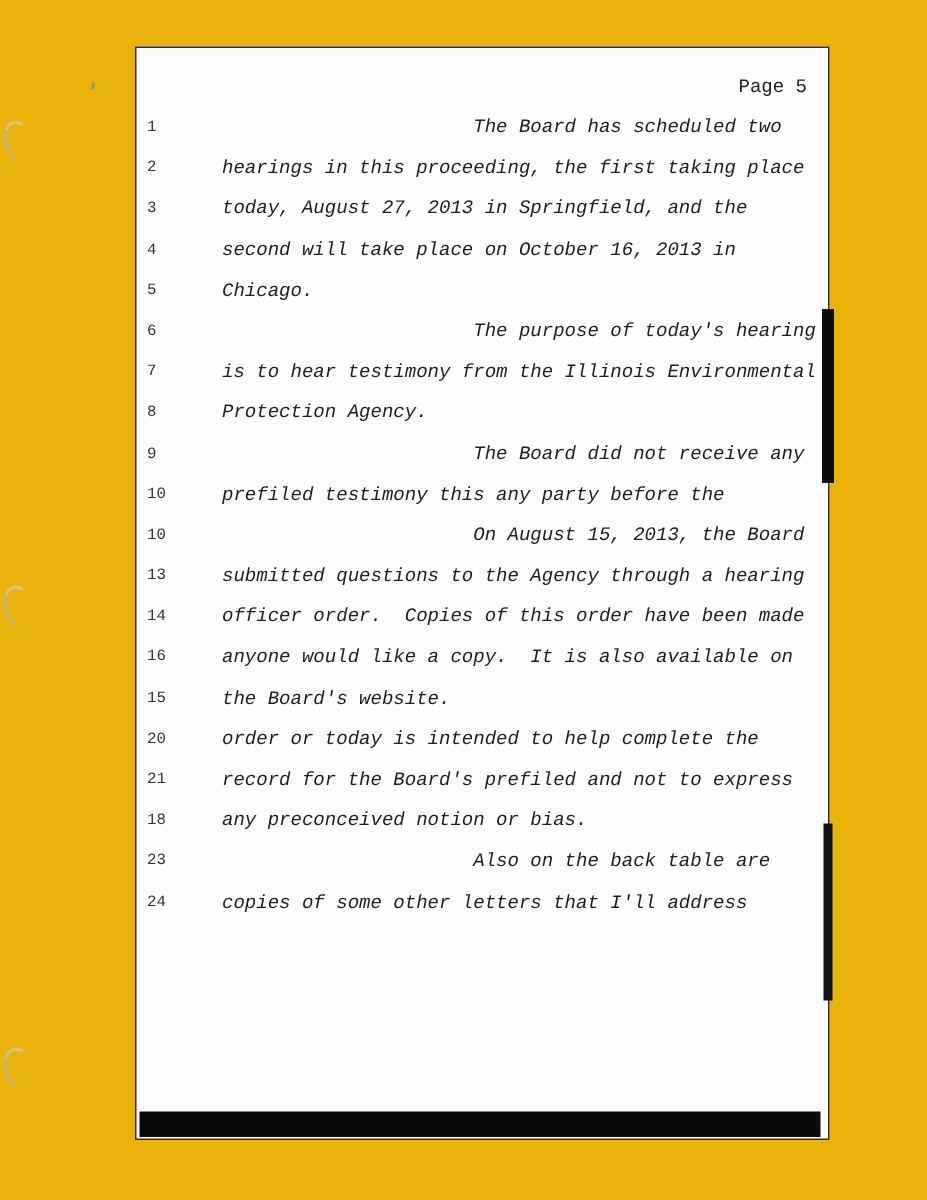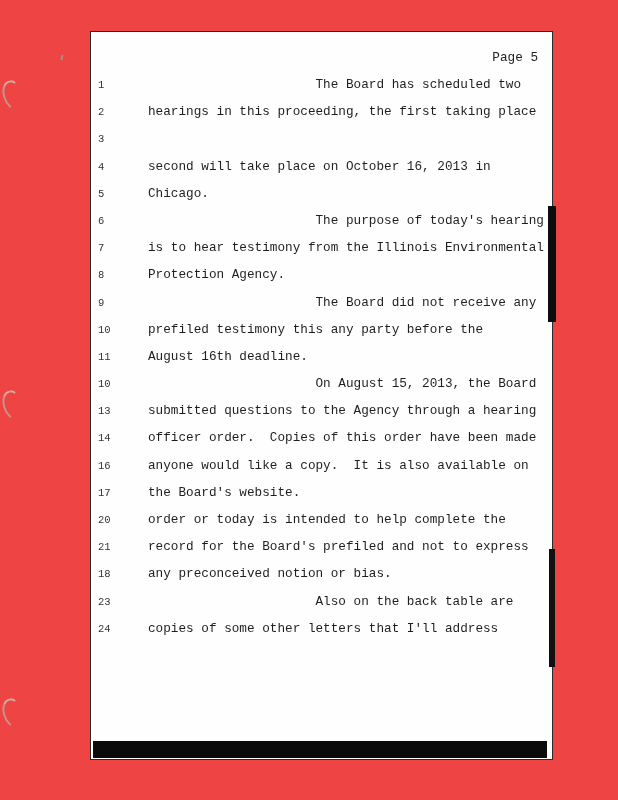--- a/index.html
+++ b/index.html
@@ -4,21 +4,21 @@
 <style>
   html, body {
     margin: 0;
     padding: 0;
     background: #fbfaf8;
   }
   .canvas {
     position: relative;
     width: 618px;
     height: 800px;
-    background: #ef4444;
+    background: #eab308;
     overflow: hidden;
     font-family: "Liberation Mono", "DejaVu Sans Mono", monospace;
   }
   .page {
     position: absolute;
     left: 90px;
     top: 31px;
     width: 463px;
     height: 729px;
     background: #fefefe;
@@ -50,20 +50,21 @@
     font-size: 10.5px;
     color: #333;
   }
   .line-text {
     position: absolute;
     left: 57px;
     top: 1px;
     font-size: 12.7px;
     color: #1e1e1e;
     white-space: pre;
+    font-style: italic;
   }
   .bottom-bar {
     position: absolute;
     left: 2px;
     right: 5px;
     bottom: 1px;
     height: 17px;
     background: #0b0b0b;
   }
   .right-bar-1 {
@@ -123,20 +124,21 @@
         <div class="line">
           <span class="line-num">1</span>
           <span class="line-text">                      The Board has scheduled two</span>
         </div>
         <div class="line">
           <span class="line-num">2</span>
           <span class="line-text">hearings in this proceeding, the first taking place</span>
         </div>
         <div class="line">
           <span class="line-num">3</span>
+          <span class="line-text">today, August 27, 2013 in Springfield, and the</span>
         </div>
         <div class="line">
           <span class="line-num">4</span>
           <span class="line-text">second will take place on October 16, 2013 in</span>
         </div>
         <div class="line">
           <span class="line-num">5</span>
           <span class="line-text">Chicago.</span>
         </div>
         <div class="line">
@@ -153,41 +155,37 @@
         </div>
         <div class="line">
           <span class="line-num">9</span>
           <span class="line-text">                      The Board did not receive any</span>
         </div>
         <div class="line">
           <span class="line-num">10</span>
           <span class="line-text">prefiled testimony this any party before the</span>
         </div>
         <div class="line">
-          <span class="line-num">11</span>
-          <span class="line-text">August 16th deadline.</span>
-        </div>
-        <div class="line">
           <span class="line-num">10</span>
           <span class="line-text">                      On August 15, 2013, the Board</span>
         </div>
         <div class="line">
           <span class="line-num">13</span>
           <span class="line-text">submitted questions to the Agency through a hearing</span>
         </div>
         <div class="line">
           <span class="line-num">14</span>
           <span class="line-text">officer order.  Copies of this order have been made</span>
         </div>
         <div class="line">
           <span class="line-num">16</span>
           <span class="line-text">anyone would like a copy.  It is also available on</span>
         </div>
         <div class="line">
-          <span class="line-num">17</span>
+          <span class="line-num">15</span>
           <span class="line-text">the Board's website.</span>
         </div>
         <div class="line">
           <span class="line-num">20</span>
           <span class="line-text">order or today is intended to help complete the</span>
         </div>
         <div class="line">
           <span class="line-num">21</span>
           <span class="line-text">record for the Board's prefiled and not to express</span>
         </div>

